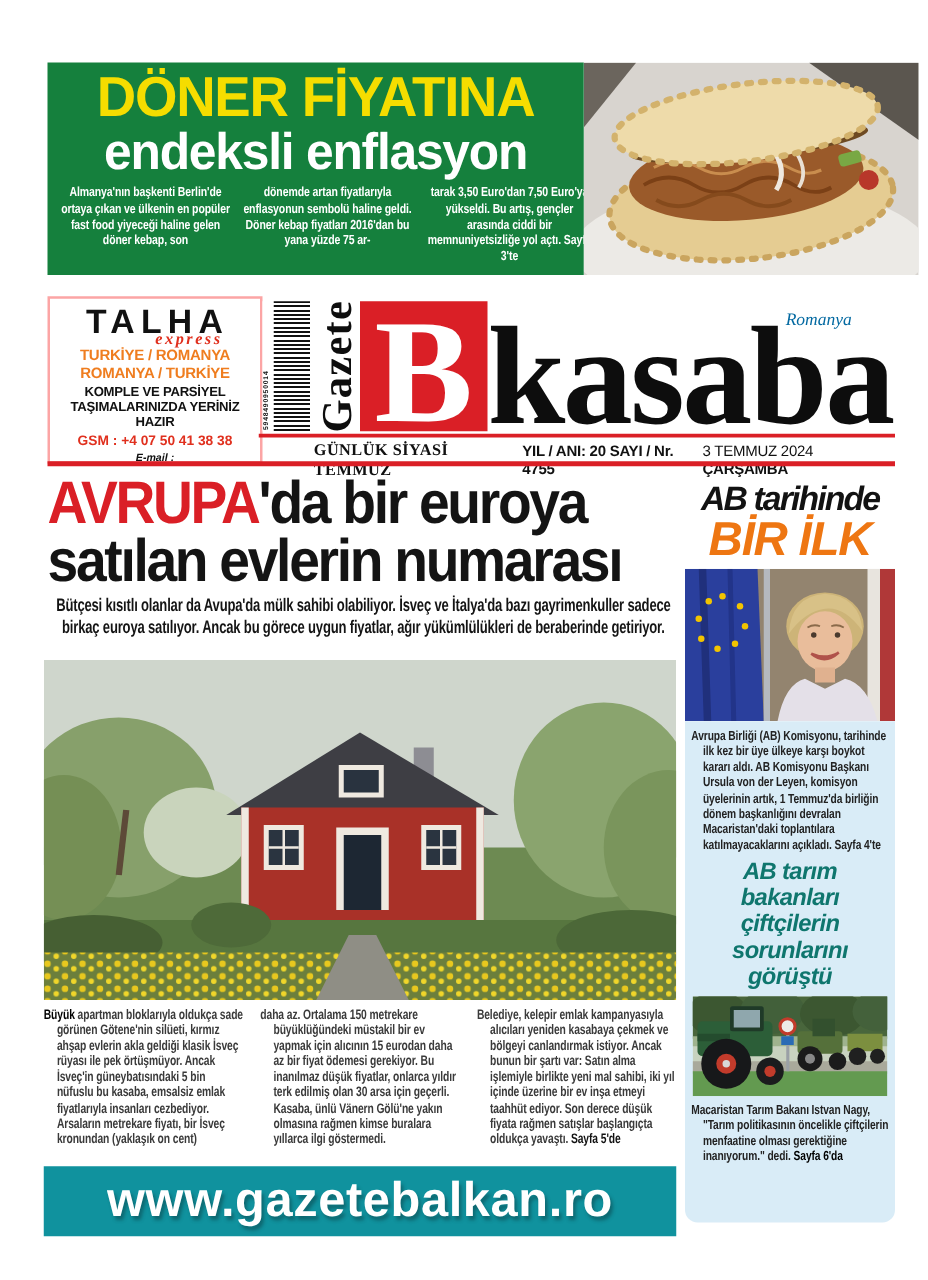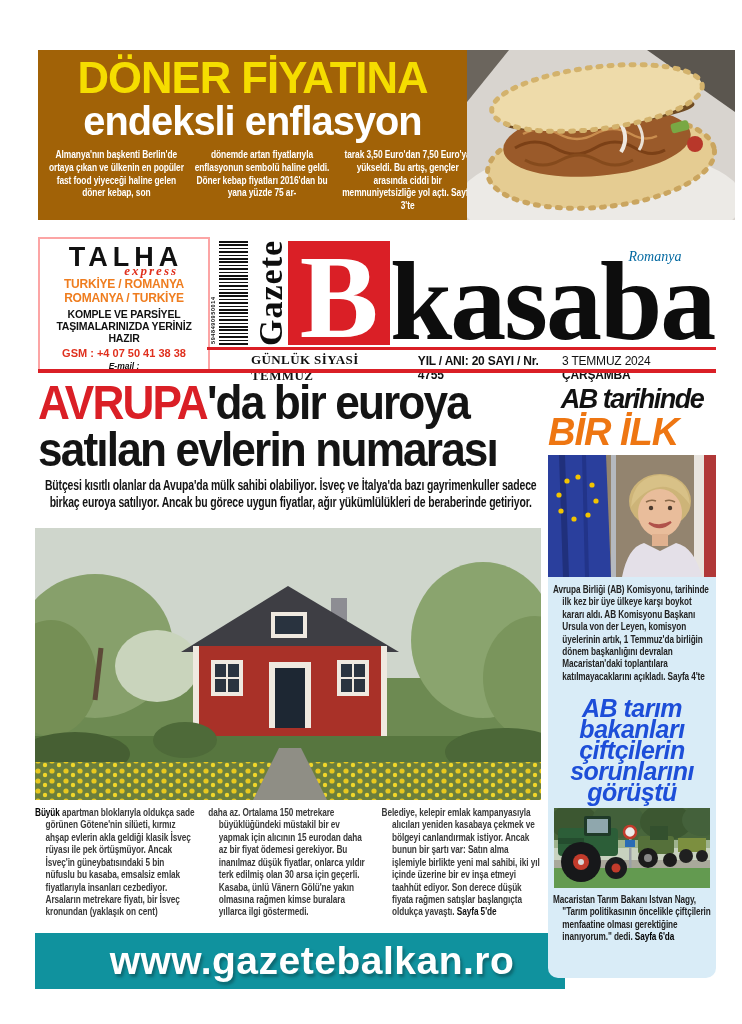--- a/index.html
+++ b/index.html
@@ -1,21 +1,21 @@
 <!DOCTYPE html>
 <html><head>
 <meta charset="utf-8">
 <style>
   html,body{margin:0;padding:0;background:#fff;}
   body{width:742px;height:1024px;position:relative;font-family:"Liberation Sans",sans-serif;overflow:hidden;}
   .page{position:absolute;left:0;top:0;width:742px;height:1024px;background:#fff;}
   .abs{position:absolute;}
 
   
-  .top-banner{left:38px;top:50px;width:429px;height:170px;background:#a16207;color:#fff;text-align:center;overflow:hidden;}
+  .top-banner{left:38px;top:50px;width:429px;height:170px;background:#15803d;color:#fff;text-align:center;overflow:hidden;}
   .tb-h1{margin-top:5px;font-size:45px;line-height:46px;font-weight:bold;letter-spacing:-1px;color:#f5dd00;transform:scaleX(.97);transform-origin:50% 0;white-space:nowrap;}
   .tb-h2{font-size:41px;line-height:40px;font-weight:bold;letter-spacing:-1px;color:#fff;transform:scaleX(.97);transform-origin:50% 0;white-space:nowrap;}
   .tb-cols{display:flex;gap:10px;width:536px;transform:scaleX(.8);transform-origin:0 0;padding:7px 12px 0;}
   .tb-col{flex:1;font-size:10.5px;font-weight:bold;line-height:1.22;letter-spacing:-.1px;text-align:center;color:#fff;}
   .doner-photo{left:467px;top:50px;width:268px;height:170px;overflow:hidden;}
 
   
   .ad-box{left:38px;top:237px;width:168px;height:130px;border:2px solid #fca5a5;text-align:center;overflow:hidden;background:#fff;}
   .ad-brand{position:relative;height:36px;margin-top:3px;}
   .ad-talha{font-size:27px;font-weight:bold;letter-spacing:5px;color:#111;padding-left:4px;}
@@ -49,31 +49,31 @@
   .mh{left:38px;width:600px;font-weight:bold;color:#141414;font-size:48px;line-height:46px;letter-spacing:-2px;white-space:nowrap;transform:scaleX(.92);transform-origin:0 0;}
   .mh .red{color:#da1f26;}
   .mh1{top:380px;}
   .mh2{top:427px;}
   .subhead{left:38px;top:477px;width:702px;transform:scaleX(.72);transform-origin:0 0;font-size:14.5px;font-weight:bold;line-height:1.2;letter-spacing:-.2px;color:#141414;text-align:center;}
   .house-photo{left:35px;top:528px;width:506px;height:272px;overflow:hidden;}
   .main-cols{left:35px;top:806px;width:675px;transform:scaleX(.75);transform-origin:0 0;display:flex;gap:18px;}
   .mcol{flex:1;font-size:11px;font-weight:bold;line-height:1.13;color:#3a3a3a;padding-left:14px;text-indent:-14px;letter-spacing:-.1px;text-align:left;}
   .mcol .lead{color:#000;}
   .mcol .pageref{color:#111;}
-  .footer-banner{left:35px;top:933px;width:506px;height:56px;background:#10929e;color:#fff;text-align:center;font-size:39px;font-weight:bold;line-height:55px;letter-spacing:.5px;text-shadow:2px 3px 3px rgba(10,50,55,.45);cursor:pointer;padding-left:24px;}
+  .footer-banner{left:35px;top:933px;width:506px;height:56px;background:#10929e;color:#fff;text-align:center;font-size:39px;font-weight:bold;line-height:55px;letter-spacing:.5px;text-shadow:2px 3px 3px rgba(10,50,55,.45);cursor:pointer;}
 
   
   .sb-kicker{left:548px;top:385px;width:168px;text-align:center;font-size:27px;line-height:28px;font-weight:bold;font-style:italic;letter-spacing:-1.5px;color:#121212;white-space:nowrap;}
-  .sb-title{left:548px;top:412px;width:168px;text-align:left;font-size:38px;line-height:40px;font-weight:bold;font-style:italic;letter-spacing:-1px;color:#ee7612;white-space:nowrap;}
+  .sb-title{left:548px;top:412px;width:168px;text-align:center;font-size:38px;line-height:40px;font-weight:bold;font-style:italic;letter-spacing:-1px;color:#ee7612;white-space:nowrap;}
   .sb-photo1{left:548px;top:455px;width:168px;height:122px;overflow:hidden;}
   .sb-panel{left:548px;top:577px;width:168px;height:401px;background:#d9ecf7;border-radius:0 0 10px 10px;padding:6px 5px;box-sizing:border-box;overflow:hidden;}
   .cond{width:203px;transform:scaleX(.78);transform-origin:0 0;}
   .sb-body{font-size:10.5px;font-weight:bold;line-height:1.18;color:#222;padding-left:12px;text-indent:-12px;letter-spacing:-.1px;}
   .sb-body .pageref{color:#000;}
-  .sb2-title{margin-top:16px;text-align:center;font-size:25px;line-height:21px;font-weight:bold;font-style:italic;letter-spacing:-.5px;color:#1d4ed8;}
+  .sb2-title{margin-top:5px;text-align:center;font-size:19px;line-height:21px;font-weight:bold;font-style:italic;letter-spacing:-.5px;color:#0f766e;}
   .sb-photo2{margin:5px auto 5px;width:156px;height:80px;overflow:hidden;}
   svg{display:block;}
 </style>
 </head>
 <body>
 
 <div class="page">
 
   <div class="abs top-banner">
     <div class="tb-h1">DÖNER FİYATINA</div>

